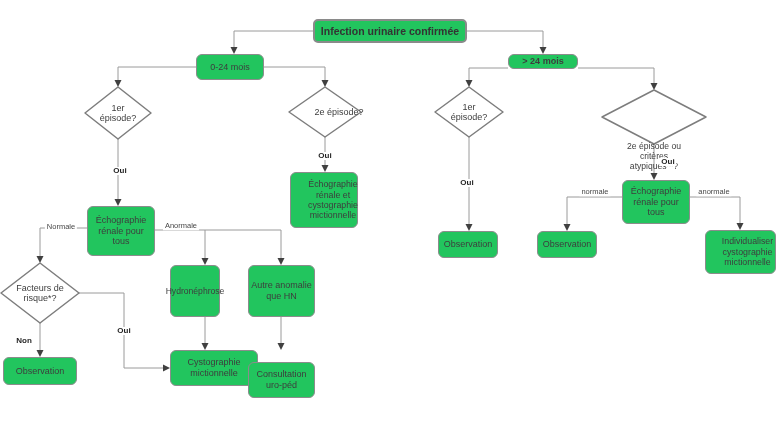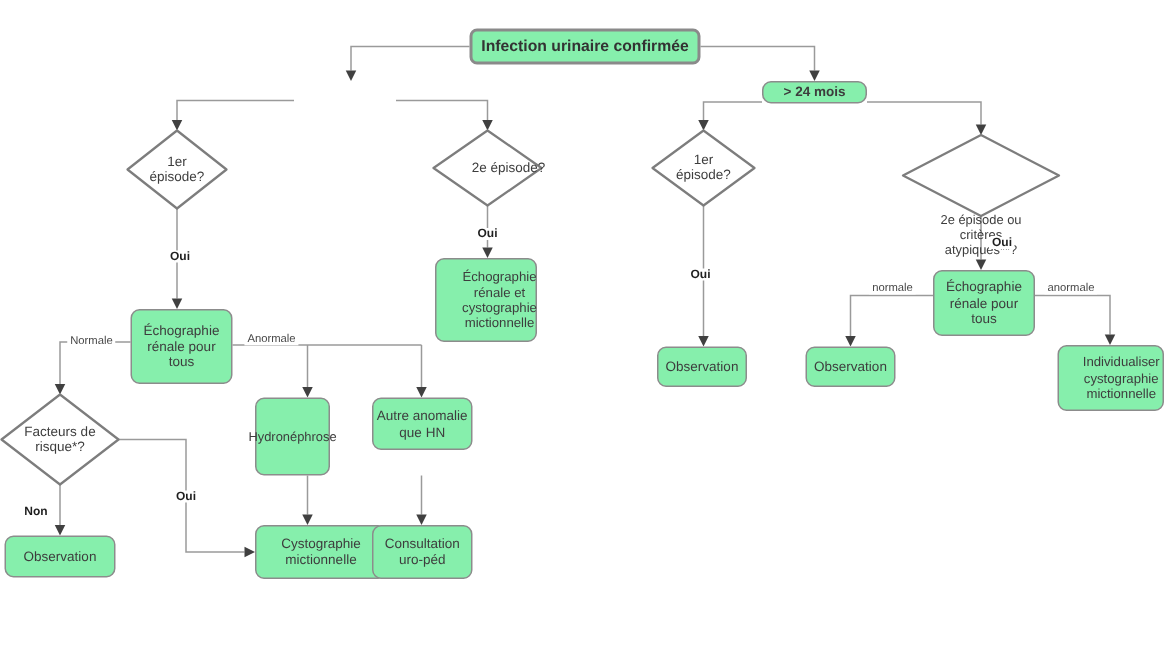--- a/index.html
+++ b/index.html
@@ -2,21 +2,21 @@
 <html><head>
 <meta charset="utf-8">
 <style>
   html,body { margin:0; padding:0; background:#fff; }
   .canvas {
     position:relative; width:782px; height:439px; background:#ffffff;
     font-family:"Liberation Sans", sans-serif; overflow:hidden;
   }
   svg.wires { position:absolute; left:0; top:0; width:782px; height:439px; }
   .node {
-    position:absolute; background:#86efac; border:1.5px solid #8c8c8c; border-radius:6px;
+    position:absolute; background:#22c55e; border:1.5px solid #8c8c8c; border-radius:6px;
     display:flex; align-items:center; justify-content:center; text-align:center;
     color:#3d3d3d; font-size:9px; line-height:1.18; padding:1px 2px; box-sizing:border-box;
   }
   .node.title-node {
     border-radius:5px; border:2px solid #8a8a8a; font-weight:bold; font-size:10.5px; color:#333;
   }
   .dlabel {
     position:absolute; transform:translate(-50%,-50%); text-align:center;
     color:#3d3d3d; font-size:9px; line-height:1.15;
   }
@@ -82,36 +82,37 @@
       <polygon points="118,87 151,113 118,139 85,113"></polygon>
       <polygon points="325,87 361,112 325,137 289,112"></polygon>
       <polygon points="40,263 79,293 40,323 1,293"></polygon>
       <polygon points="469,87 503,112 469,137 435,112"></polygon>
       <polygon points="654,90 706,117 654,144 602,117"></polygon>
     </g>
   </svg>
 
   <div class="node title-node" style="left:313px;top:19px;width:154px;height:24px;">Infection urinaire confirmée</div>
 
+  <div class="node" style="left:196px;top:54px;width:68px;height:26px;">0-24 mois</div>
 
   <div class="node" style="left:508px;top:54px;width:70px;height:15px;font-weight:bold;">&gt; 24 mois</div>
 
   <div class="node" style="left:87px;top:206px;width:68px;height:50px;">Échographie rénale pour tous</div>
 
   <div class="node" style="left:290px;top:172px;width:68px;height:56px;font-size:8.8px;padding-left:20px;">Échographie rénale et cystographie mictionnelle</div>
 
   <div class="node" style="left:170px;top:265px;width:50px;height:52px;font-size:8.6px;">Hydronéphrose</div>
 
-  <div class="node" style="left:248px;top:265px;width:67px;height:35px;">Autre anomalie que HN</div>
+  <div class="node" style="left:248px;top:265px;width:67px;height:52px;">Autre anomalie que HN</div>
 
   <div class="node" style="left:3px;top:357px;width:74px;height:28px;">Observation</div>
 
   <div class="node" style="left:170px;top:350px;width:88px;height:36px;">Cystographie mictionnelle</div>
 
-  <div class="node" style="left:248px;top:350px;width:67px;height:36px;">Consultation uro-péd</div>
+  <div class="node" style="left:248px;top:362px;width:67px;height:36px;">Consultation uro-péd</div>
 
   <div class="node" style="left:438px;top:231px;width:60px;height:27px;">Observation</div>
 
   <div class="node" style="left:537px;top:231px;width:60px;height:27px;">Observation</div>
 
   <div class="node" style="left:622px;top:180px;width:68px;height:44px;">Échographie rénale pour tous</div>
 
   <div class="node" style="left:705px;top:230px;width:71px;height:44px;font-size:8.8px;padding-left:16px;">Individualiser cystographie mictionnelle</div>
 
   <div class="dlabel" style="left:118px;top:113px;width:50px;">1er épisode?</div>

